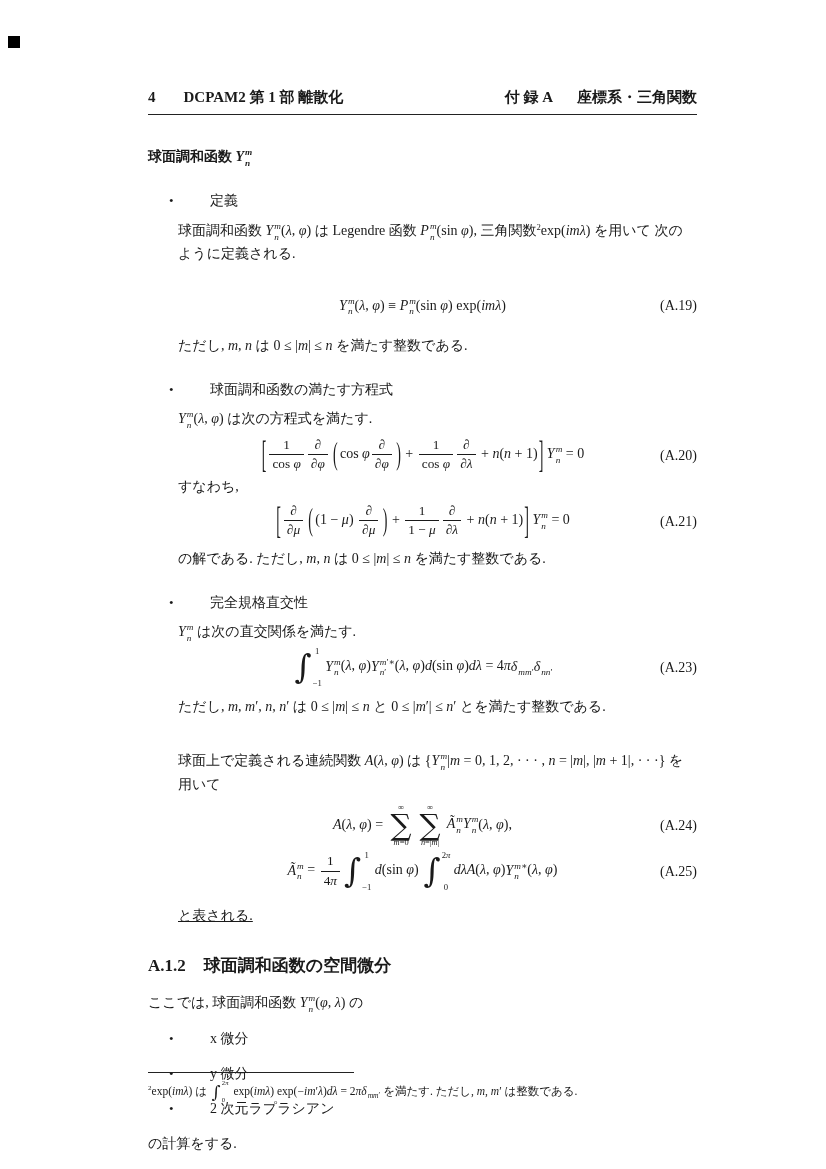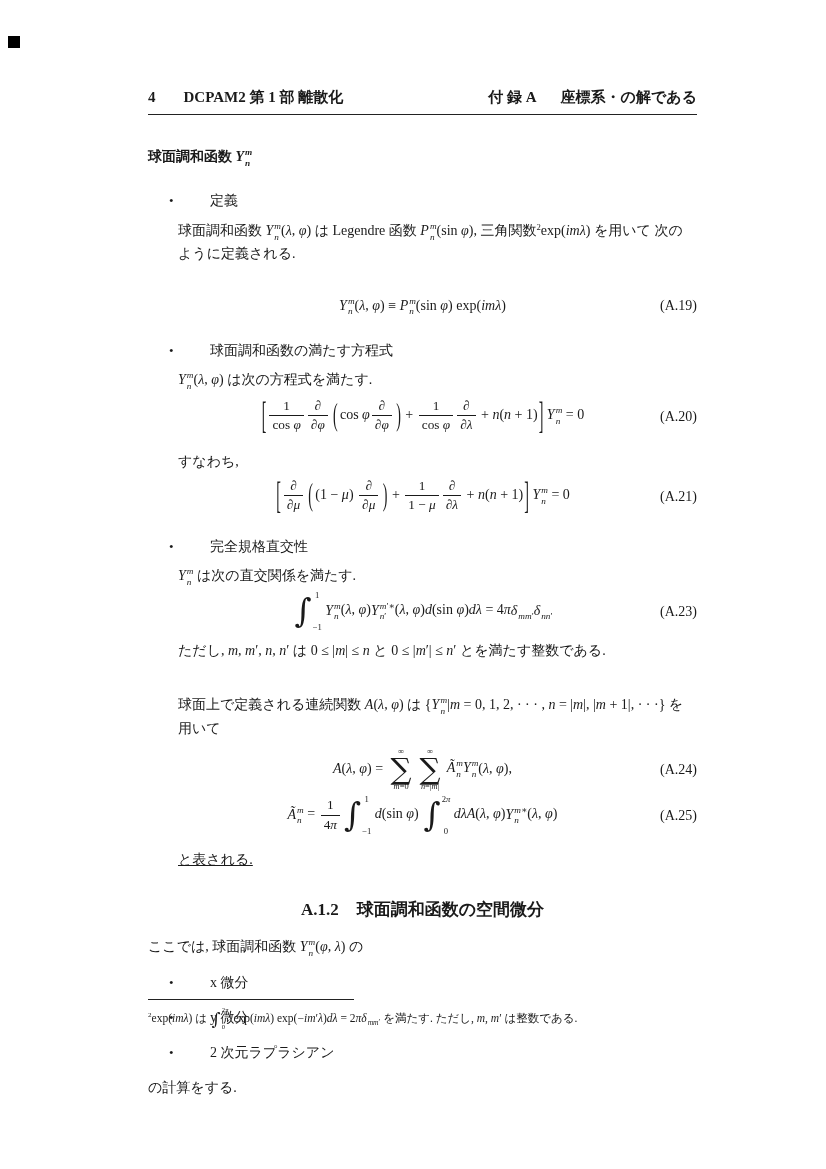--- a/index.html
+++ b/index.html
@@ -14,21 +14,21 @@
   .hr2 span.al{margin-right:24px;}
   .docbody{position:absolute;left:148px;right:129px;top:112px;font-size:14px;line-height:23px;}
   .label{font-weight:bold;}
   .bullet{display:flex;}
   .bdot{width:13px;margin-left:21px;flex:none;font-size:13px;}
   .btxt{flex:1;margin-left:28px;}
   .ind1{margin-left:30px;}
   .eqrow{position:relative;display:flex;align-items:center;justify-content:center;min-height:26px;}
   .eqbody{text-align:center;}
   .eqnum{position:absolute;right:0;top:50%;transform:translateY(-50%);}
-  .section{font-size:17px;font-weight:bold;text-align:center;}
+  .section{font-size:17px;font-weight:bold;}
   .section .secnum{margin-right:18px;}
   
   .mi{font-style:italic;}
   .mb{font-weight:bold;}
   .fnmark{font-size:62%;vertical-align:0.6em;line-height:0;}
   .mss{display:inline-block;white-space:nowrap;}
   .ssst{display:inline-block;vertical-align:-0.5em;font-size:66%;line-height:1.15;
         margin-left:1px;text-align:left;}
   .sssup,.sssub{display:block;min-height:0;}
   .sssup:empty,.sssub:empty{display:none;}
@@ -42,66 +42,68 @@
            height:40px;font-size:62%;line-height:1;margin-left:1px;}
   .mint.small .intg{font-size:150%;}
   .mint.small .intlims{height:24px;font-size:58%;}
   .msum{display:inline-flex;flex-direction:column;align-items:center;vertical-align:middle;
         line-height:1;margin:0 4px;}
   .sumsup,.sumsub{font-size:60%;line-height:1.1;}
   .sumg{font-size:210%;line-height:0.9;font-family:"DejaVu Serif",serif;}
   .mstr{display:inline-block;vertical-align:middle;transform-origin:center;
         font-weight:300;margin:0 1px;}
   .msp{display:inline-block;}
-  .fnarea{position:absolute;left:148px;right:129px;top:999px;font-size:11.5px;line-height:17px;}
+  .fnarea{position:absolute;left:148px;right:129px;top:1072px;font-size:11.5px;line-height:17px;}
   .fnrule{width:206px;border-top:1px solid #222;margin-bottom:7px;}
   .fntext .intg{font-size:150%;}
   .ftr{position:absolute;left:148px;right:129px;top:1053px;border-top:1px solid #222;
        padding-top:9px;display:flex;justify-content:space-between;font-size:13.5px;}
 </style>
 </head>
 <body>
 
 <div class="page">
   <div class="corner" style="background: rgb(0, 0, 0);"></div>
 
   <div class="hdr">
     <div class="hl">
       <span class="pn">4</span><span>DCPAM2 第 1 部 離散化</span>
     </div>
     <div class="hr2">
-      <span class="al">付 録 A</span><span>座標系・の解である</span>
+      <span class="al">付 録 A</span><span>座標系・三角関数</span>
     </div>
   </div>
 
   <div class="docbody">
       <div class="label" style="margin-top: 33px;"><span class="mb">球面調和函数 </span><span class="mss"><span class="ssb"><span class="mi">Y</span></span><span class="ssst"><span class="sssup"><span class="mi">m</span></span><span class="sssub"><span class="mi">n</span></span></span></span></div>
       <div class="bullet" style="margin-top: 21px;">
         <span class="bdot">•</span>
         <span class="btxt"><span class="mtxt">定義</span></span>
       </div>
       <div class="par ind1" style="margin-top: 7px;"><span class="mtxt">球面調和函数 </span><span class="mss"><span class="ssb"><span class="mi">Y</span></span><span class="ssst"><span class="sssup"><span class="mi">m</span></span><span class="sssub"><span class="mi">n</span></span></span></span><span class="mtxt">(</span><span class="mi">λ</span><span class="mtxt">, </span><span class="mi">φ</span><span class="mtxt">) は Legendre 函数 </span><span class="mss"><span class="ssb"><span class="mi">P</span></span><span class="ssst"><span class="sssup"><span class="mi">m</span></span><span class="sssub"><span class="mi">n</span></span></span></span><span class="mtxt">(sin </span><span class="mi">φ</span><span class="mtxt">), 三角関数</span><span class="fnmark">2</span><span class="mtxt">exp(</span><span class="mi">imλ</span><span class="mtxt">) を用いて 次のように定義される.</span></div>
       <div class="eqrow" style="margin-top: 27px;">
         <span class="eqbody" style="display: inline-block;"><span class="mss"><span class="ssb"><span class="mi">Y</span></span><span class="ssst"><span class="sssup"><span class="mi">m</span></span><span class="sssub"><span class="mi">n</span></span></span></span><span class="mtxt">(</span><span class="mi">λ</span><span class="mtxt">, </span><span class="mi">φ</span><span class="mtxt">) ≡ </span><span class="mss"><span class="ssb"><span class="mi">P</span></span><span class="ssst"><span class="sssup"><span class="mi">m</span></span><span class="sssub"><span class="mi">n</span></span></span></span><span class="mtxt">(sin </span><span class="mi">φ</span><span class="mtxt">) exp(</span><span class="mi">imλ</span><span class="mtxt">)</span></span>
         <span class="eqnum">(A.19)</span>
       </div>
+      <div class="par ind1" style="margin-top: 16px;"><span class="mtxt">ただし, </span><span class="mi">m</span><span class="mtxt">, </span><span class="mi">n</span><span class="mtxt"> は 0 ≤ |</span><span class="mi">m</span><span class="mtxt">| ≤ </span><span class="mi">n</span><span class="mtxt"> を満たす整数である.</span></div>
       <div class="bullet" style="margin-top: 21px;">
         <span class="bdot">•</span>
         <span class="btxt"><span class="mtxt">球面調和函数の満たす方程式</span></span>
       </div>
       <div class="par ind1" style="margin-top: 6px;"><span class="mss"><span class="ssb"><span class="mi">Y</span></span><span class="ssst"><span class="sssup"><span class="mi">m</span></span><span class="sssub"><span class="mi">n</span></span></span></span><span class="mtxt">(</span><span class="mi">λ</span><span class="mtxt">, </span><span class="mi">φ</span><span class="mtxt">) は次の方程式を満たす.</span></div>
       <div class="eqrow" style="margin-top: 6px;">
         <span class="eqbody" style="display: inline-block;"><span class="mstr" style="transform: scaleY(2.7);">[</span><span class="frac"><span class="fr-n"><span class="mtxt">1</span></span><span class="fr-d"><span class="mtxt">cos </span><span class="mi">φ</span></span></span><span class="frac"><span class="fr-n"><span class="mtxt">∂</span></span><span class="fr-d"><span class="mtxt">∂</span><span class="mi">φ</span></span></span><span class="msp" style="width: 0.15em;"></span><span class="mstr" style="transform: scaleY(2.2);">(</span><span class="msp" style="width: 0.1em;"></span><span class="mtxt">cos </span><span class="mi">φ</span><span class="frac"><span class="fr-n"><span class="mtxt">∂</span></span><span class="fr-d"><span class="mtxt">∂</span><span class="mi">φ</span></span></span><span class="msp" style="width: 0.1em;"></span><span class="mstr" style="transform: scaleY(2.2);">)</span><span class="mtxt">  +  </span><span class="frac"><span class="fr-n"><span class="mtxt">1</span></span><span class="fr-d"><span class="mtxt">cos</span><span class="mtxt"> </span><span class="mi">φ</span></span></span><span class="frac"><span class="fr-n"><span class="mtxt">∂</span></span><span class="fr-d"><span class="mtxt">∂</span><span class="mi">λ</span></span></span><span class="mtxt">  + </span><span class="mi">n</span><span class="mtxt">(</span><span class="mi">n</span><span class="mtxt"> + 1)</span><span class="mstr" style="transform: scaleY(2.7);">]</span><span class="msp" style="width: 0.18em;"></span><span class="mss"><span class="ssb"><span class="mi">Y</span></span><span class="ssst"><span class="sssup"><span class="mi">m</span></span><span class="sssub"><span class="mi">n</span></span></span></span><span class="mtxt"> = 0</span></span>
         <span class="eqnum">(A.20)</span>
       </div>
-      <div class="par ind1" style="margin-top: 16px;"><span class="mtxt">すなわち,</span></div>
+      <div class="par ind1" style="margin-top: 2px;"><span class="mtxt">すなわち,</span></div>
       <div class="eqrow" style="margin-top: 5px;">
         <span class="eqbody" style="display: inline-block;"><span class="mstr" style="transform: scaleY(2.7);">[</span><span class="frac"><span class="fr-n"><span class="mtxt">∂</span></span><span class="fr-d"><span class="mtxt">∂</span><span class="mi">μ</span></span></span><span class="msp" style="width: 0.15em;"></span><span class="mstr" style="transform: scaleY(2.2);">(</span><span class="msp" style="width: 0.1em;"></span><span class="mtxt">(1 − </span><span class="mi">μ</span><span class="mtxt">) </span><span class="frac"><span class="fr-n"><span class="mtxt">∂</span></span><span class="fr-d"><span class="mtxt">∂</span><span class="mi">μ</span></span></span><span class="msp" style="width: 0.1em;"></span><span class="mstr" style="transform: scaleY(2.2);">)</span><span class="mtxt">  +  </span><span class="frac"><span class="fr-n"><span class="mtxt">1</span></span><span class="fr-d"><span class="mtxt">1 − </span><span class="mi">μ</span></span></span><span class="frac"><span class="fr-n"><span class="mtxt">∂</span></span><span class="fr-d"><span class="mtxt">∂</span><span class="mi">λ</span></span></span><span class="mtxt">  + </span><span class="mi">n</span><span class="mtxt">(</span><span class="mi">n</span><span class="mtxt"> + 1)</span><span class="mstr" style="transform: scaleY(2.7);">]</span><span class="msp" style="width: 0.18em;"></span><span class="mss"><span class="ssb"><span class="mi">Y</span></span><span class="ssst"><span class="sssup"><span class="mi">m</span></span><span class="sssub"><span class="mi">n</span></span></span></span><span class="mtxt"> = 0</span></span>
         <span class="eqnum">(A.21)</span>
       </div>
+      <div class="par ind1" style="margin-top: 8px;"><span class="mtxt">の解である. ただし, </span><span class="mi">m</span><span class="mtxt">, </span><span class="mi">n</span><span class="mtxt"> は 0 ≤ |</span><span class="mi">m</span><span class="mtxt">| ≤ </span><span class="mi">n</span><span class="mtxt"> を満たす整数である.</span></div>
       <div class="bullet" style="margin-top: 21px;">
         <span class="bdot">•</span>
         <span class="btxt"><span class="mtxt">完全規格直交性</span></span>
       </div>
       <div class="par ind1" style="margin-top: 6px;"><span class="mss"><span class="ssb"><span class="mi">Y</span></span><span class="ssst"><span class="sssup"><span class="mi">m</span></span><span class="sssub"><span class="mi">n</span></span></span></span><span class="mtxt"> は次の直交関係を満たす.</span></div>
       <div class="eqrow" style="margin-top: 4px;">
         <span class="eqbody" style="display: inline-block;"><span class="mint">
             <span class="intg">∫</span>
             <span class="intlims">
               <span class="intsup"><span class="mtxt">1</span></span>

